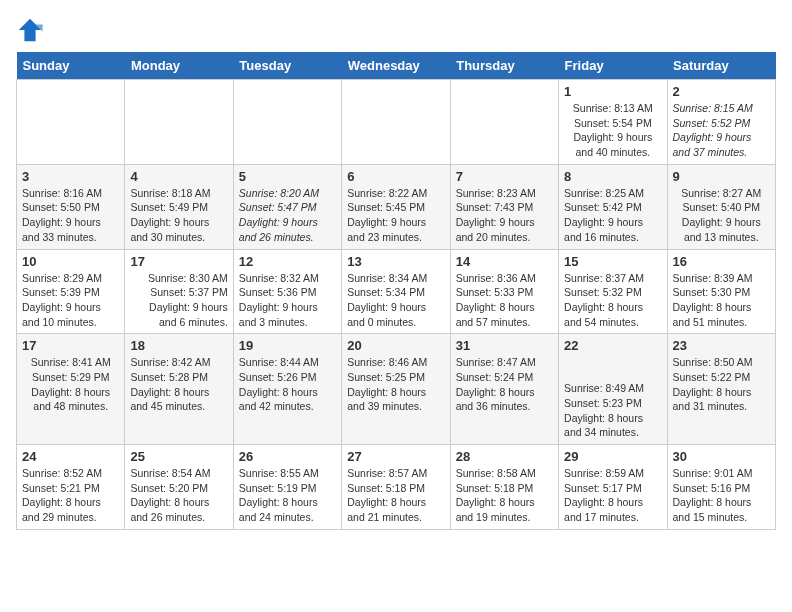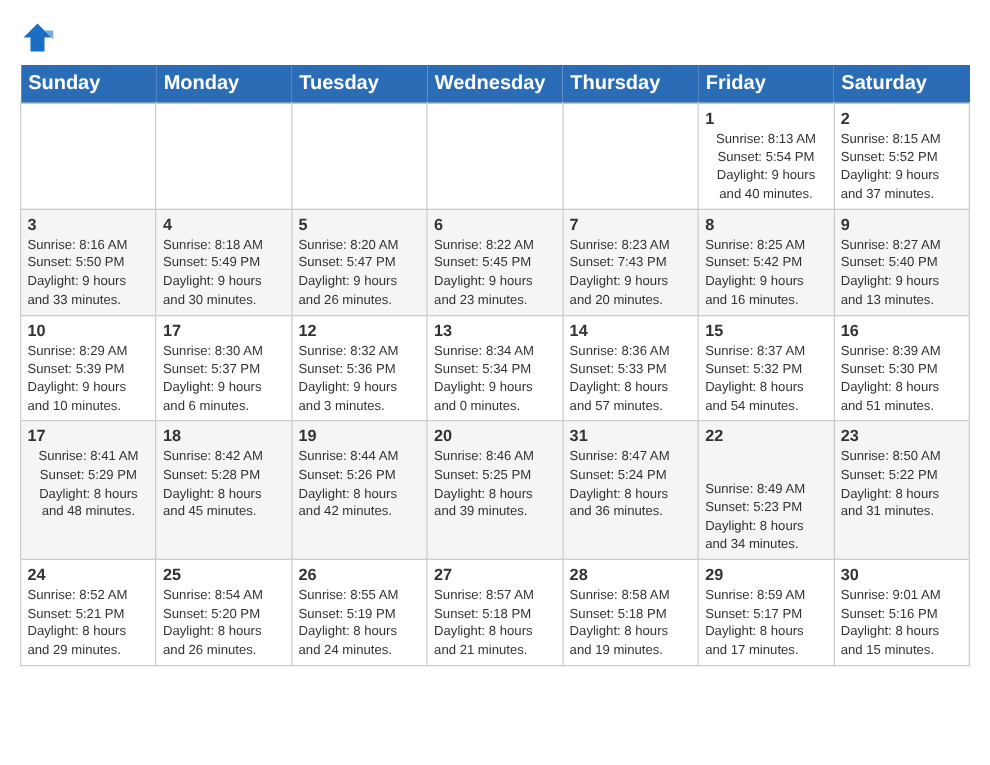--- a/index.html
+++ b/index.html
@@ -55,21 +55,21 @@
     .calendar-table {
       width: 100%;
       border-collapse: collapse;
       table-layout: fixed;
     }
     .calendar-table th {
       background-color: #2a6cb5;
       color: #fff;
       text-align: left;
       padding: 6px 6px;
-      font-size: 16px;
+      font-size: 13px;
       font-weight: bold;
     }
     .calendar-table td {
       vertical-align: top;
       border: 1px solid #ccc;
       padding: 4px 5px;
       font-size: 11px;
       color: #333;
       height: 80px;
       background: #fff;
@@ -133,21 +133,21 @@
         <td class="empty-cell"></td>
         <td>
           <span class="day-number">1</span>
           <div class="day-info" style="white-space: pre-line; text-align: center;">Sunrise: 8:13 AM
 Sunset: 5:54 PM
 Daylight: 9 hours
 and 40 minutes.</div>
         </td>
         <td>
           <span class="day-number">2</span>
-          <div class="day-info" style="white-space: pre-line;">Sunrise: 8:15 AM
+          <div class="day-info" style="white-space: pre-line; font-style: italic;">Sunrise: 8:15 AM
 Sunset: 5:52 PM
 Daylight: 9 hours
 and 37 minutes.</div>
         </td>
       </tr>
       <tr>
         <td>
           <span class="day-number">3</span>
           <div class="day-info" style="white-space: pre-line;">Sunrise: 8:16 AM
 Sunset: 5:50 PM
@@ -156,21 +156,21 @@
         </td>
         <td>
           <span class="day-number">4</span>
           <div class="day-info" style="white-space: pre-line;">Sunrise: 8:18 AM
 Sunset: 5:49 PM
 Daylight: 9 hours
 and 30 minutes.</div>
         </td>
         <td>
           <span class="day-number">5</span>
-          <div class="day-info" style="white-space: pre-line;">Sunrise: 8:20 AM
+          <div class="day-info" style="white-space: pre-line; font-style: italic;">Sunrise: 8:20 AM
 Sunset: 5:47 PM
 Daylight: 9 hours
 and 26 minutes.</div>
         </td>
         <td>
           <span class="day-number">6</span>
           <div class="day-info" style="white-space: pre-line;">Sunrise: 8:22 AM
 Sunset: 5:45 PM
 Daylight: 9 hours
 and 23 minutes.</div>
@@ -184,37 +184,37 @@
         </td>
         <td>
           <span class="day-number">8</span>
           <div class="day-info" style="white-space: pre-line;">Sunrise: 8:25 AM
 Sunset: 5:42 PM
 Daylight: 9 hours
 and 16 minutes.</div>
         </td>
         <td>
           <span class="day-number">9</span>
-          <div class="day-info" style="white-space: pre-line;">Sunrise: 8:27 AM
+          <div class="day-info" style="white-space: pre-line; text-align: center;">Sunrise: 8:27 AM
 Sunset: 5:40 PM
 Daylight: 9 hours
 and 13 minutes.</div>
         </td>
       </tr>
       <tr>
         <td>
           <span class="day-number">10</span>
           <div class="day-info" style="white-space: pre-line;">Sunrise: 8:29 AM
 Sunset: 5:39 PM
 Daylight: 9 hours
 and 10 minutes.</div>
         </td>
         <td>
           <span class="day-number">17</span>
-          <div class="day-info" style="white-space: pre-line;">Sunrise: 8:30 AM
+          <div class="day-info" style="white-space: pre-line; text-align: right;">Sunrise: 8:30 AM
 Sunset: 5:37 PM
 Daylight: 9 hours
 and 6 minutes.</div>
         </td>
         <td>
           <span class="day-number">12</span>
           <div class="day-info" style="white-space: pre-line;">Sunrise: 8:32 AM
 Sunset: 5:36 PM
 Daylight: 9 hours
 and 3 minutes.</div>

